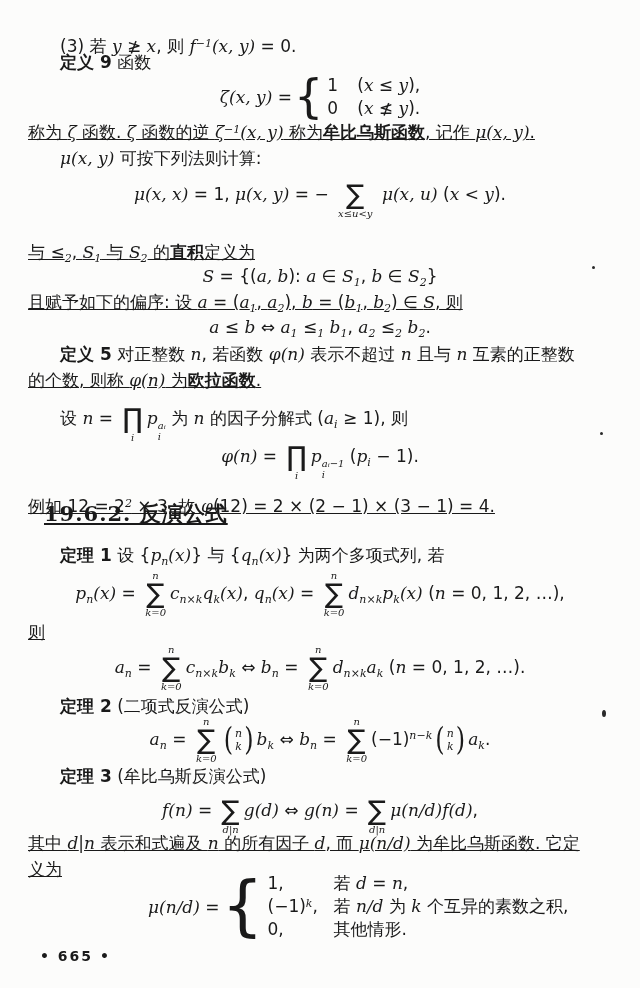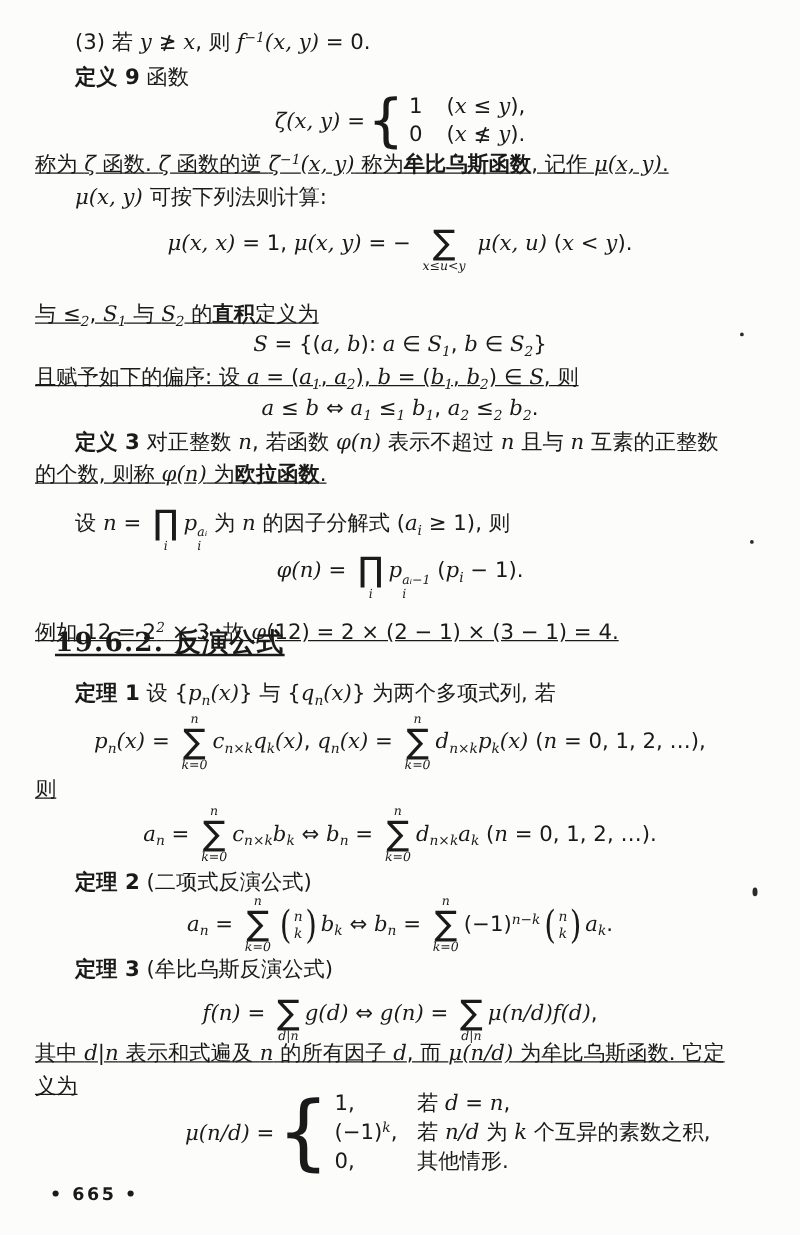--- a/index.html
+++ b/index.html
@@ -39,21 +39,21 @@
   .mu-cases .cv{min-width:66px;}
   .heading{font-size:21px;font-weight:bold;font-family:"DejaVu Serif",serif;letter-spacing:1px;margin-left:16px;}
   .pageno{font-size:14px;font-weight:bold;letter-spacing:2px;}
   .speck{position:absolute;background:#2a2a2a;border-radius:50%;}
 </style>
 </head>
 <body>
 
 <div class="page">
 
-  <div class="line ind" style="top:22px"><span>(3) 若 </span><span class="mi">y</span><span> ≱ </span><span class="mi">x</span><span>, 则 </span><span class="mi">f</span><sup>−1</sup><span class="mi">(x, y)</span><span> = 0.</span></div>
+  <div class="line ind" style="top:34px"><span>(3) 若 </span><span class="mi">y</span><span> ≱ </span><span class="mi">x</span><span>, 则 </span><span class="mi">f</span><sup>−1</sup><span class="mi">(x, y)</span><span> = 0.</span></div>
 
   <div class="line ind" style="top:50px"><span class="bold">定义 9</span><span>  函数</span></div>
 
   <div class="formula centered" style="top:74px">
     <span class="cases">
       <span><span class="mi">ζ(x, y)</span><span> = </span></span>
       <span class="brace brace2">{</span>
       <span class="crows">
         <span class="crow">
           <span class="cv"><span>1</span></span>
@@ -78,21 +78,21 @@
       </span><span> </span><span class="mi">μ(x, u)</span><span>  (</span><span class="mi">x &lt; y</span><span>).</span></div>
 
   <div class="line flush" style="top:240px"><span>与 ≤</span><sub>2</sub><span>,  </span><span class="mi">S</span><sub>1</sub><span> 与 </span><span class="mi">S</span><sub>2</sub><span> 的</span><span class="bold">直积</span><span>定义为</span></div>
 
   <div class="formula centered" style="top:264px"><span class="mi">S</span><span> = {(</span><span class="mi">a, b</span><span>): </span><span class="mi">a</span><span> ∈ </span><span class="mi">S</span><sub>1</sub><span>, </span><span class="mi">b</span><span> ∈ </span><span class="mi">S</span><sub>2</sub><span>}</span></div>
 
   <div class="line flush" style="top:290px"><span>且赋予如下的偏序: 设 </span><span class="mi">a</span><span> = (</span><span class="mi">a</span><sub>1</sub><span>, </span><span class="mi">a</span><sub>2</sub><span>), </span><span class="mi">b</span><span> = (</span><span class="mi">b</span><sub>1</sub><span>, </span><span class="mi">b</span><sub>2</sub><span>) ∈ </span><span class="mi">S</span><span>, 则</span></div>
 
   <div class="formula centered" style="top:315px"><span class="mi">a</span><span> ≤ </span><span class="mi">b</span><span> ⇔ </span><span class="mi">a</span><sub>1</sub><span> ≤</span><sub>1</sub><span> </span><span class="mi">b</span><sub>1</sub><span>,  </span><span class="mi">a</span><sub>2</sub><span> ≤</span><sub>2</sub><span> </span><span class="mi">b</span><sub>2</sub><span>.</span></div>
 
-  <div class="line ind" style="top:342px"><span class="bold">定义 3</span><span>  对正整数 </span><span class="mi">n</span><span>, 若函数 </span><span class="mi">φ(n)</span><span> 表示不超过 </span><span class="mi">n</span><span> 且与 </span><span class="mi">n</span><span> 互素的正整数</span></div>
+  <div class="line ind" style="top:342px"><span class="bold">定义 5</span><span>  对正整数 </span><span class="mi">n</span><span>, 若函数 </span><span class="mi">φ(n)</span><span> 表示不超过 </span><span class="mi">n</span><span> 且与 </span><span class="mi">n</span><span> 互素的正整数</span></div>
   <div class="line flush" style="top:368px"><span>的个数, 则称 </span><span class="mi">φ(n)</span><span> 为</span><span class="bold">欧拉函数</span><span>.</span></div>
 
   <div class="line ind" style="top:396px"><span>设 </span><span class="mi">n</span><span> = </span><span class="bigop">
         <span class="lim"></span>
         <span class="opg">∏</span>
         <span class="lim">i</span>
       </span><span class="mi">p</span><span class="ss">
         <span>aᵢ</span>
         <span>i</span>
       </span><span> 为 </span><span class="mi">n</span><span> 的因子分解式 (</span><span class="mi">a</span><sub>i</sub><span> ≥ 1), 则</span></div>

